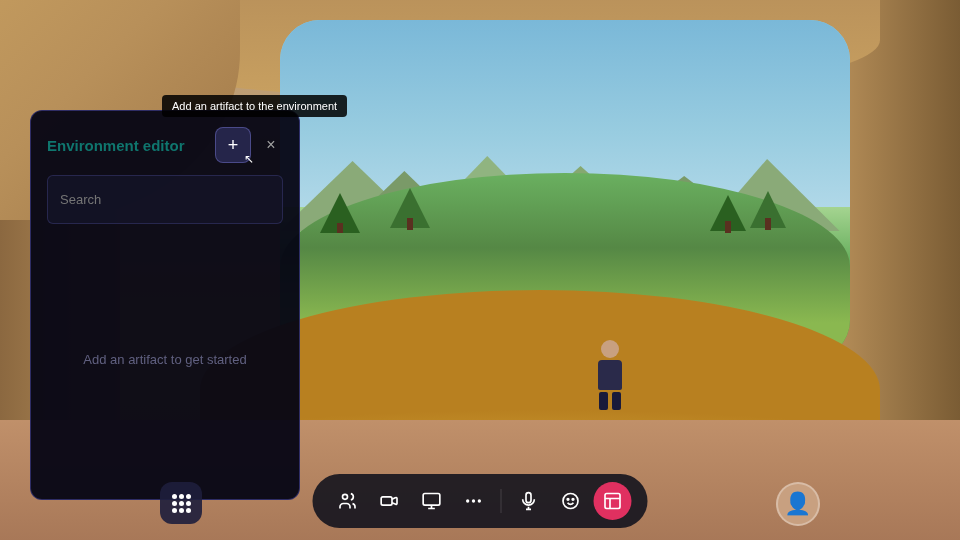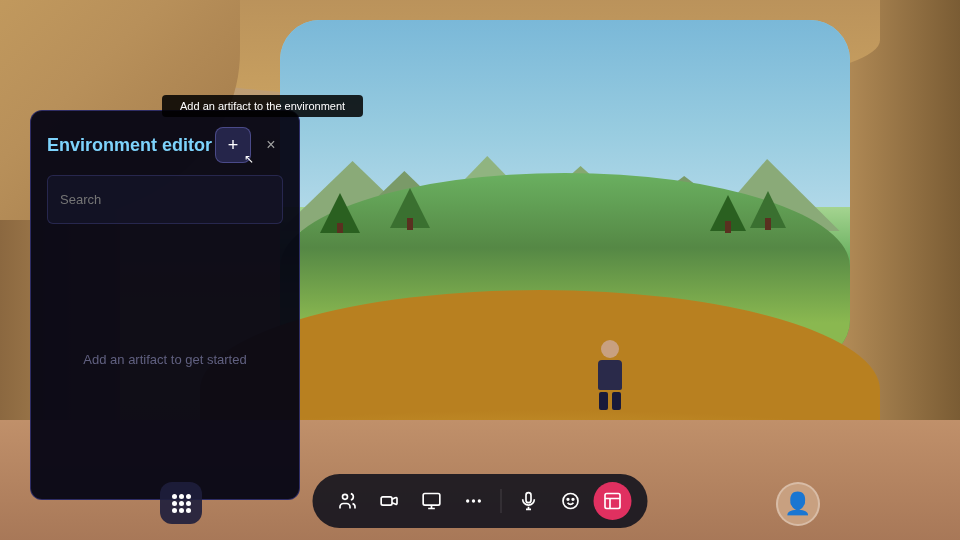--- a/index.html
+++ b/index.html
@@ -158,21 +158,21 @@
     }
 
     
     .tooltip {
       position: absolute;
       top: 95px;
       left: 162px;
       background: rgba(0,0,0,0.85);
       color: #fff;
       font-size: 11px;
-      padding: 5px 18px;
+      padding: 5px 10px;
       border-radius: 4px;
       white-space: nowrap;
       z-index: 100;
     }
 
     
     .editor-panel {
       position: absolute;
       top: 110px;
       left: 30px;
@@ -189,22 +189,22 @@
     }
 
     
     .panel-header {
       display: flex;
       align-items: center;
       justify-content: space-between;
     }
 
     .panel-title {
-      color: #7dd3fc;
-      font-size: 18px;
+      color: #0f766e;
+      font-size: 15px;
       font-weight: 600;
     }
 
     .panel-header-right {
       display: flex;
       align-items: center;
       gap: 8px;
     }
 
     .add-button {

